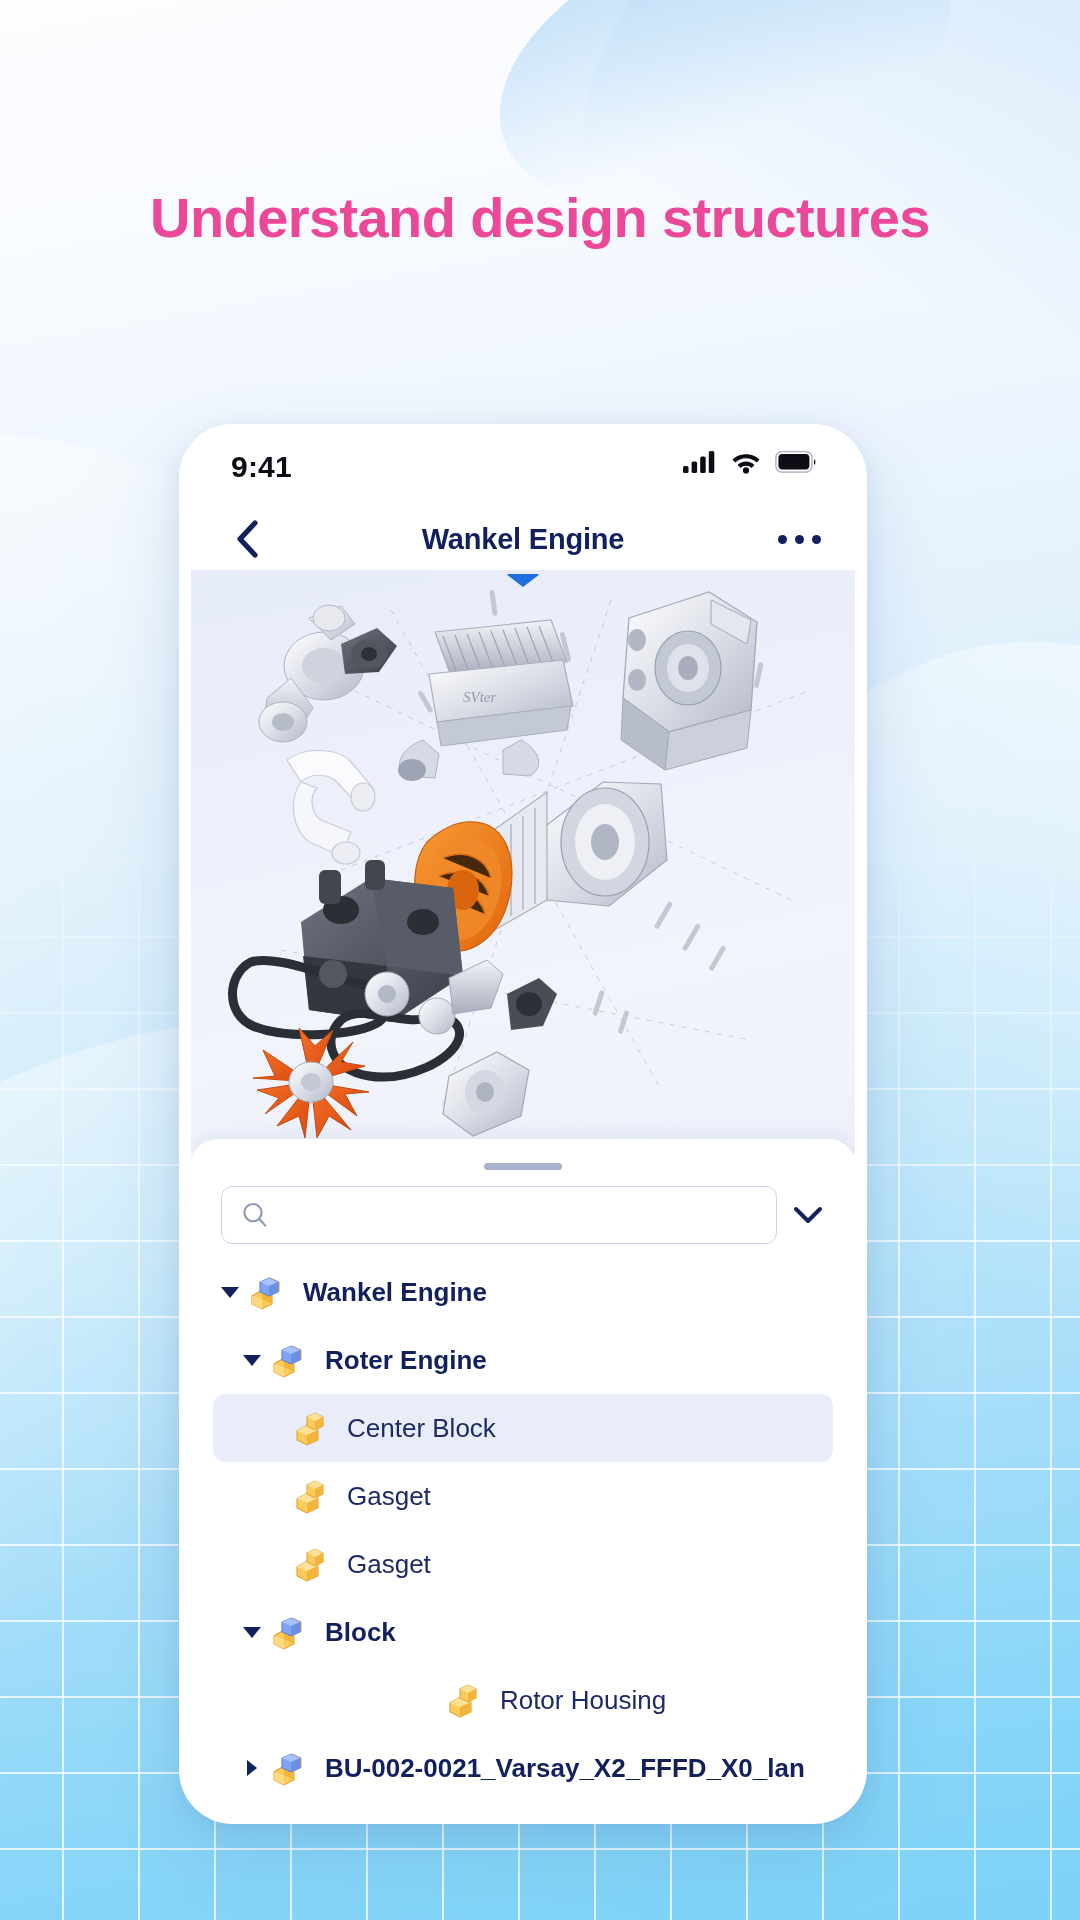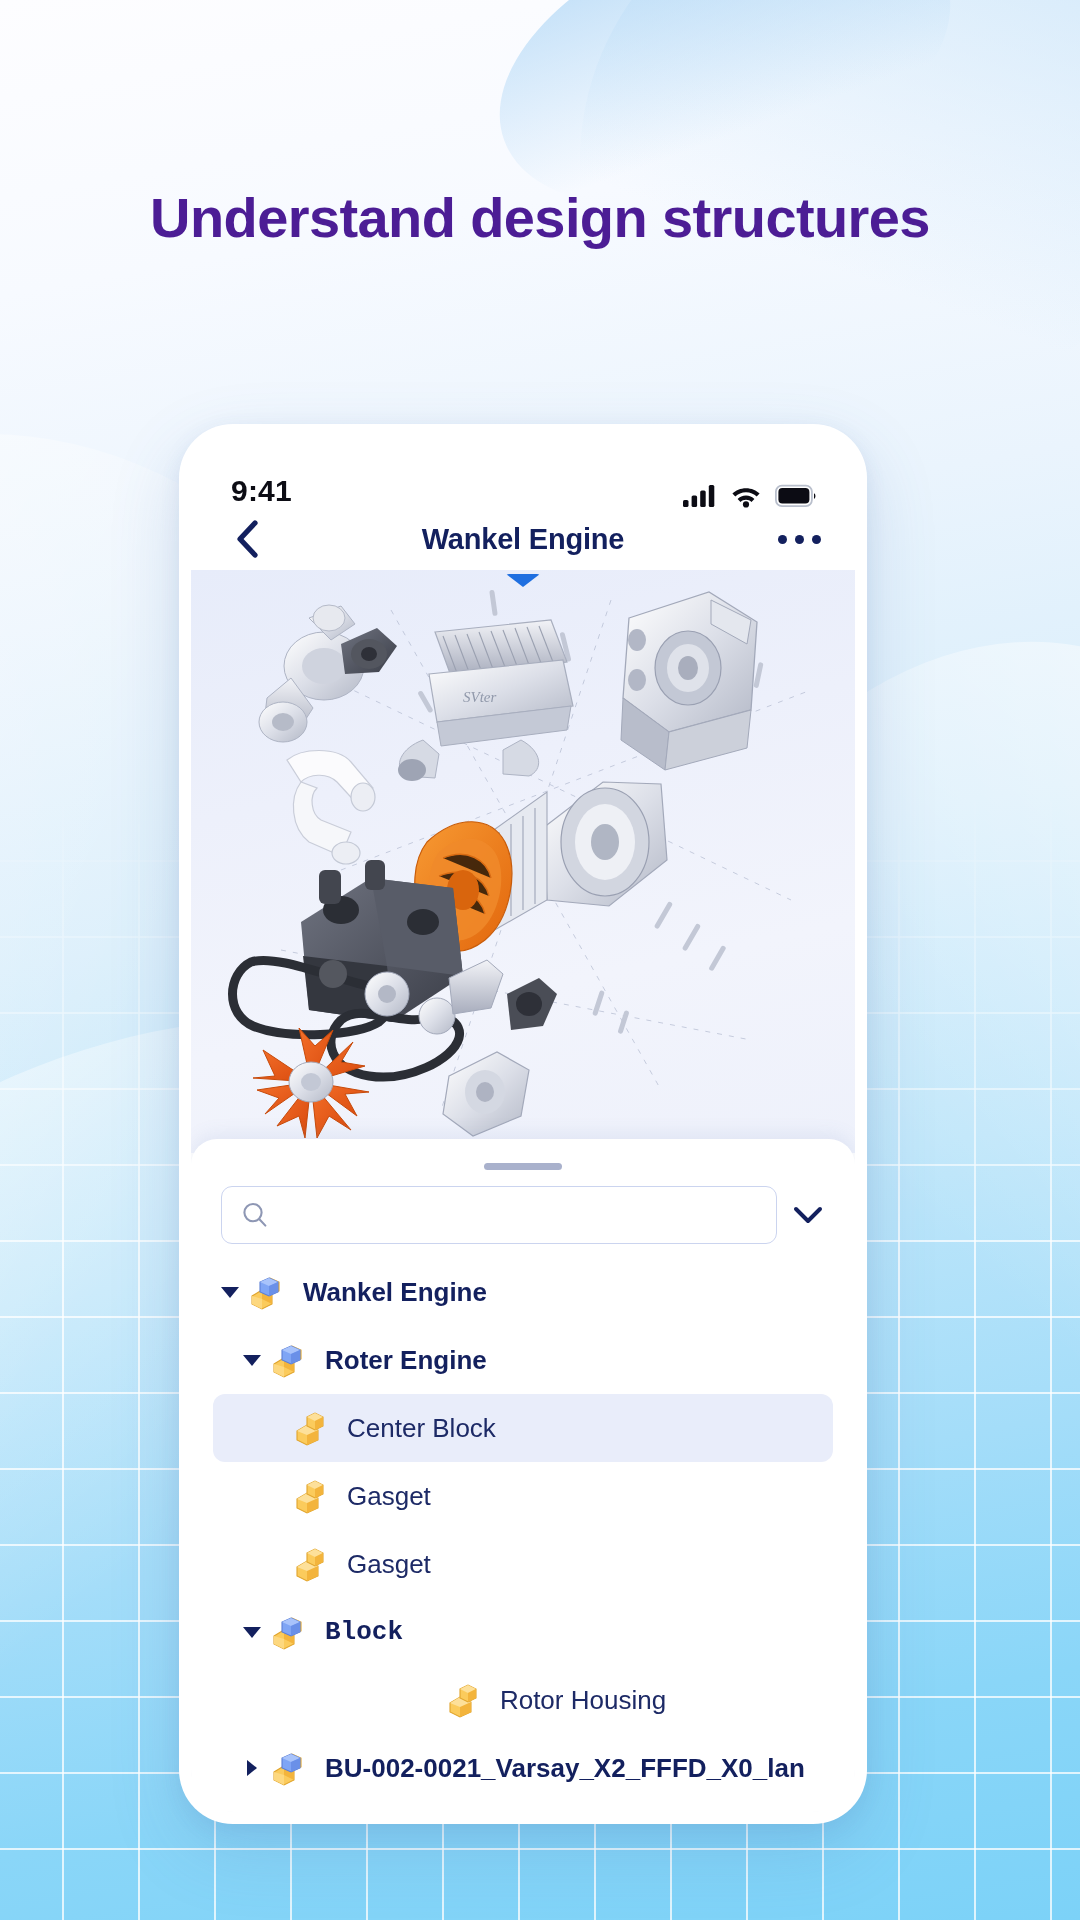--- a/index.html
+++ b/index.html
@@ -65,21 +65,21 @@
     transform:rotate(-8deg);
   }
 
   
   .headline {
     position:absolute; left:0; right:0; top:186px;
     text-align:center;
     font-size:56px;
     font-weight:bold;
     letter-spacing:-0.6px;
-    color:#4c1d95;
+    color:#ec4899;
     line-height:1.15;
   }
 
   
   .phone {
     position:absolute;
     left:179px; top:424px;
     width:688px; height:1400px;
     background:#ffffff;
     border-radius:54px;
@@ -90,21 +90,21 @@
     position:absolute; inset:12px;
     background:#ffffff;
     border-radius:44px;
     overflow:hidden;
     display:flex; flex-direction:column;
   }
 
   
   .statusbar {
     height:72px; flex:0 0 72px;
-    display:flex; align-items:flex-end; justify-content:space-between;
+    display:flex; align-items:flex-start; justify-content:space-between;
     padding:14px 38px 0 40px;
     background:#ffffff;
   }
   .status-time {
     font-size:30px; font-weight:bold; color:#0c0c14;
     letter-spacing:.2px;
   }
   .status-icons { display:flex; align-items:center; gap:13px; }
 
   
@@ -553,21 +553,21 @@
               <path d="M5 21 L15 15 L26 20 L15 25 Z" fill="#fde09a"></path>
               <path d="M15 7 L23 3 L31 7 L31 16 L23 20 L15 16 Z" fill="#fbcb5c" stroke="#e0a42c" stroke-width="1.1"></path>
               <path d="M23 3 L31 7 L23 11 L15 7 Z" fill="#fde09a"></path>
               <path d="M23 11 L31 7 L31 16 L23 20 Z" fill="#f3b43c"></path>
             </g>
               </svg>
           </div>
           <div class="node-label">Gasget</div>
         </div>
 
-        <div class="tree-row" style="padding-left:22px;font-family:Liberation Mono, monospace;">
+        <div class="tree-row" style="padding-left:22px;">
           <div class="tw">
               <span class="tri-down"></span>
             </div>
           <div class="node-icon">
             <svg width="40" height="36" viewBox="0 0 40 36">
                 <g>
               <path d="M4 22 L14 16 L24 21 L24 30 L14 35 L4 30 Z" fill="#fbcb5c" stroke="#e0a42c" stroke-width="1.1"></path>
               <path d="M14 16 L24 21 L24 30 L14 25 Z" fill="#f3b43c"></path>
               <path d="M4 22 L14 25 L14 35 L4 30 Z" fill="#fdd87f"></path>
               <path d="M14 8 L22 4 L31 8 L31 17 L22 21 L14 17 Z" fill="#fbcb5c" stroke="#e0a42c" stroke-width="1.1"></path>

